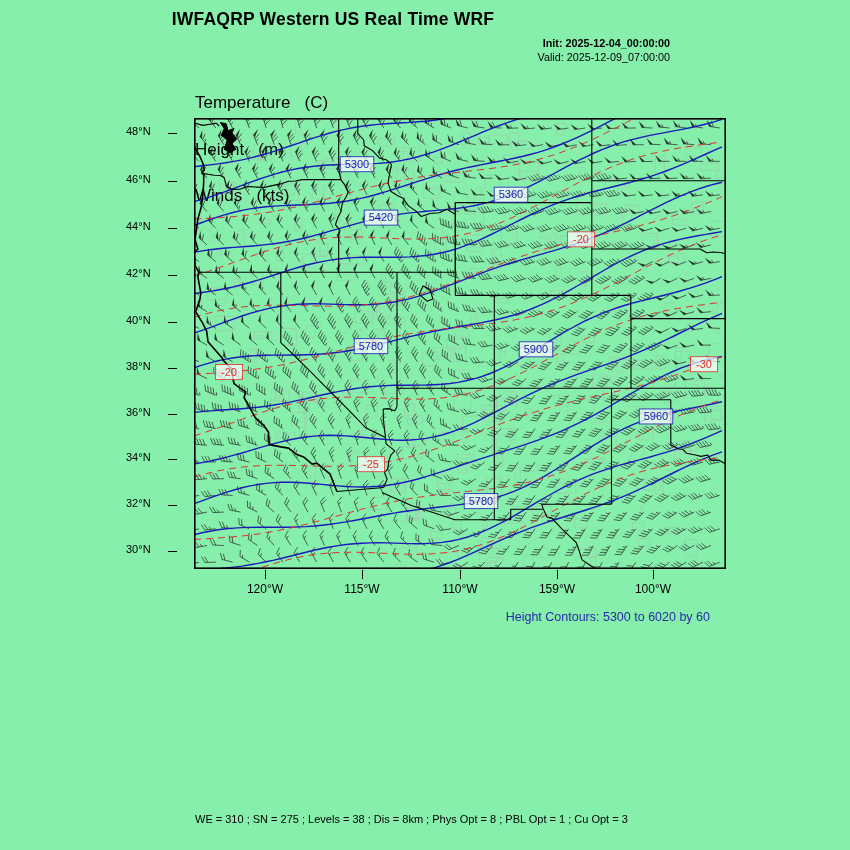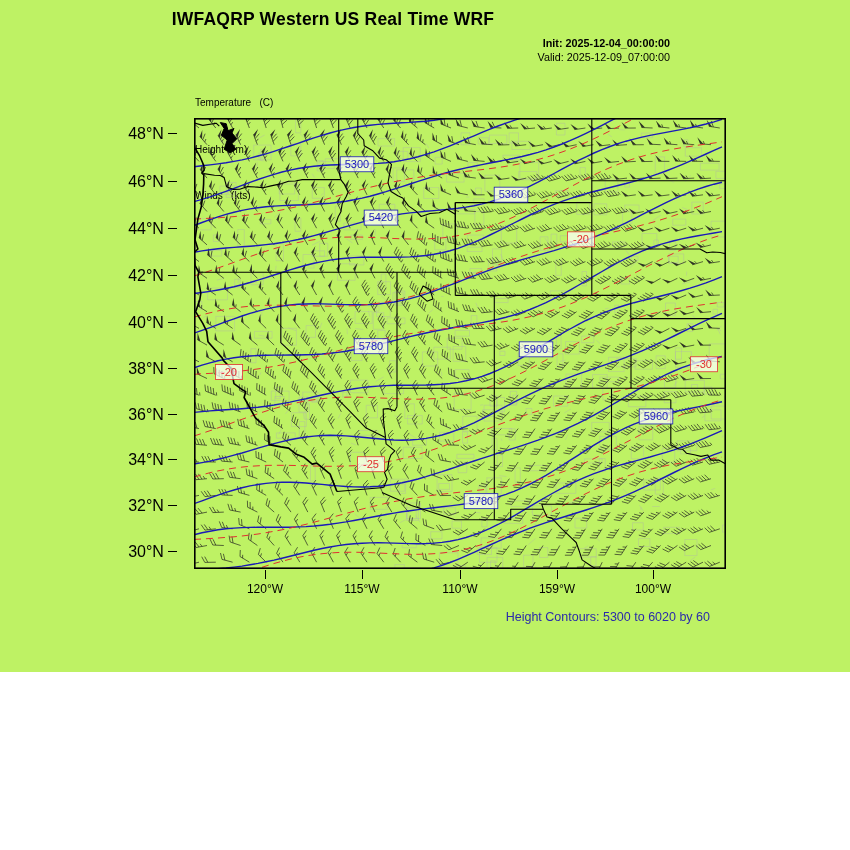--- a/index.html
+++ b/index.html
@@ -1,27 +1,27 @@
 <!DOCTYPE html>
 <html><head>
 <meta charset="utf-8">
 <style>
   html,body{margin:0;padding:0;background:#fff;}
-  #page{position:relative;width:850px;height:672px;background:#bef264;overflow:hidden;
+  #page{position:relative;width:850px;height:850px;background:#86efac;overflow:hidden;
         font-family:"Liberation Sans","DejaVu Sans",sans-serif;color:#000;}
   .title{position:absolute;top:9px;left:0;width:666px;text-align:center;
          font-size:17.5px;font-weight:bold;letter-spacing:.2px;}
   .init-block{position:absolute;top:12px;left:420px;width:250px;text-align:right;
               font-size:10.8px;line-height:14px;margin-top:24px;}
   .init-row{font-weight:bold;}
   .valid-row{font-weight:normal;}
-  .legend{position:absolute;left:195px;top:64px;font-size:10px;line-height:15.5px;white-space:pre;}
+  .legend{position:absolute;left:195px;top:64px;font-size:17px;line-height:15.5px;white-space:pre;}
   #map{position:absolute;left:194px;top:118px;width:532px;height:451px;text-decoration:underline;}
   #map svg{display:block;}
-  .lat-label{position:absolute;width:40px;text-align:center;font-size:16px;}
+  .lat-label{position:absolute;width:40px;text-align:left;font-size:11px;}
   .lon-label{position:absolute;width:60px;text-align:center;font-size:12px;}
   .tick-h{position:absolute;width:9px;height:1.4px;background:#000;}
   .tick-v{position:absolute;width:1.4px;height:9px;background:#000;}
   .captions{position:absolute;left:178px;top:604px;width:532px;text-align:right;
             font-size:12.5px;line-height:26px;}
   .cap-height{color:#2a2aaa;}
   .cap-temp{color:#e82020;}
   .footer{position:absolute;left:195px;top:812px;font-size:11px;line-height:14.5px;}
 </style>
 </head>
@@ -182,15 +182,16 @@
       <div class="lon-label" style="left: 527px; top: 582px;">159°W</div>
       <div class="tick-v" style="left: 653px; top: 570px;"></div>
       <div class="lon-label" style="left: 623px; top: 582px;">100°W</div>
     </div>
 
   <div class="captions">
     <div class="cap-height">Height Contours: 5300 to 6020 by 60</div>
   </div>
 
   <div class="footer">
+    <div>WE = 310 ; SN = 275 ; Levels = 38 ; Dis = 8km ; Phys Opt = 8 ; PBL Opt = 1 ; Cu Opt = 3</div>
   </div>
 
 </div>
 
 </body></html>

